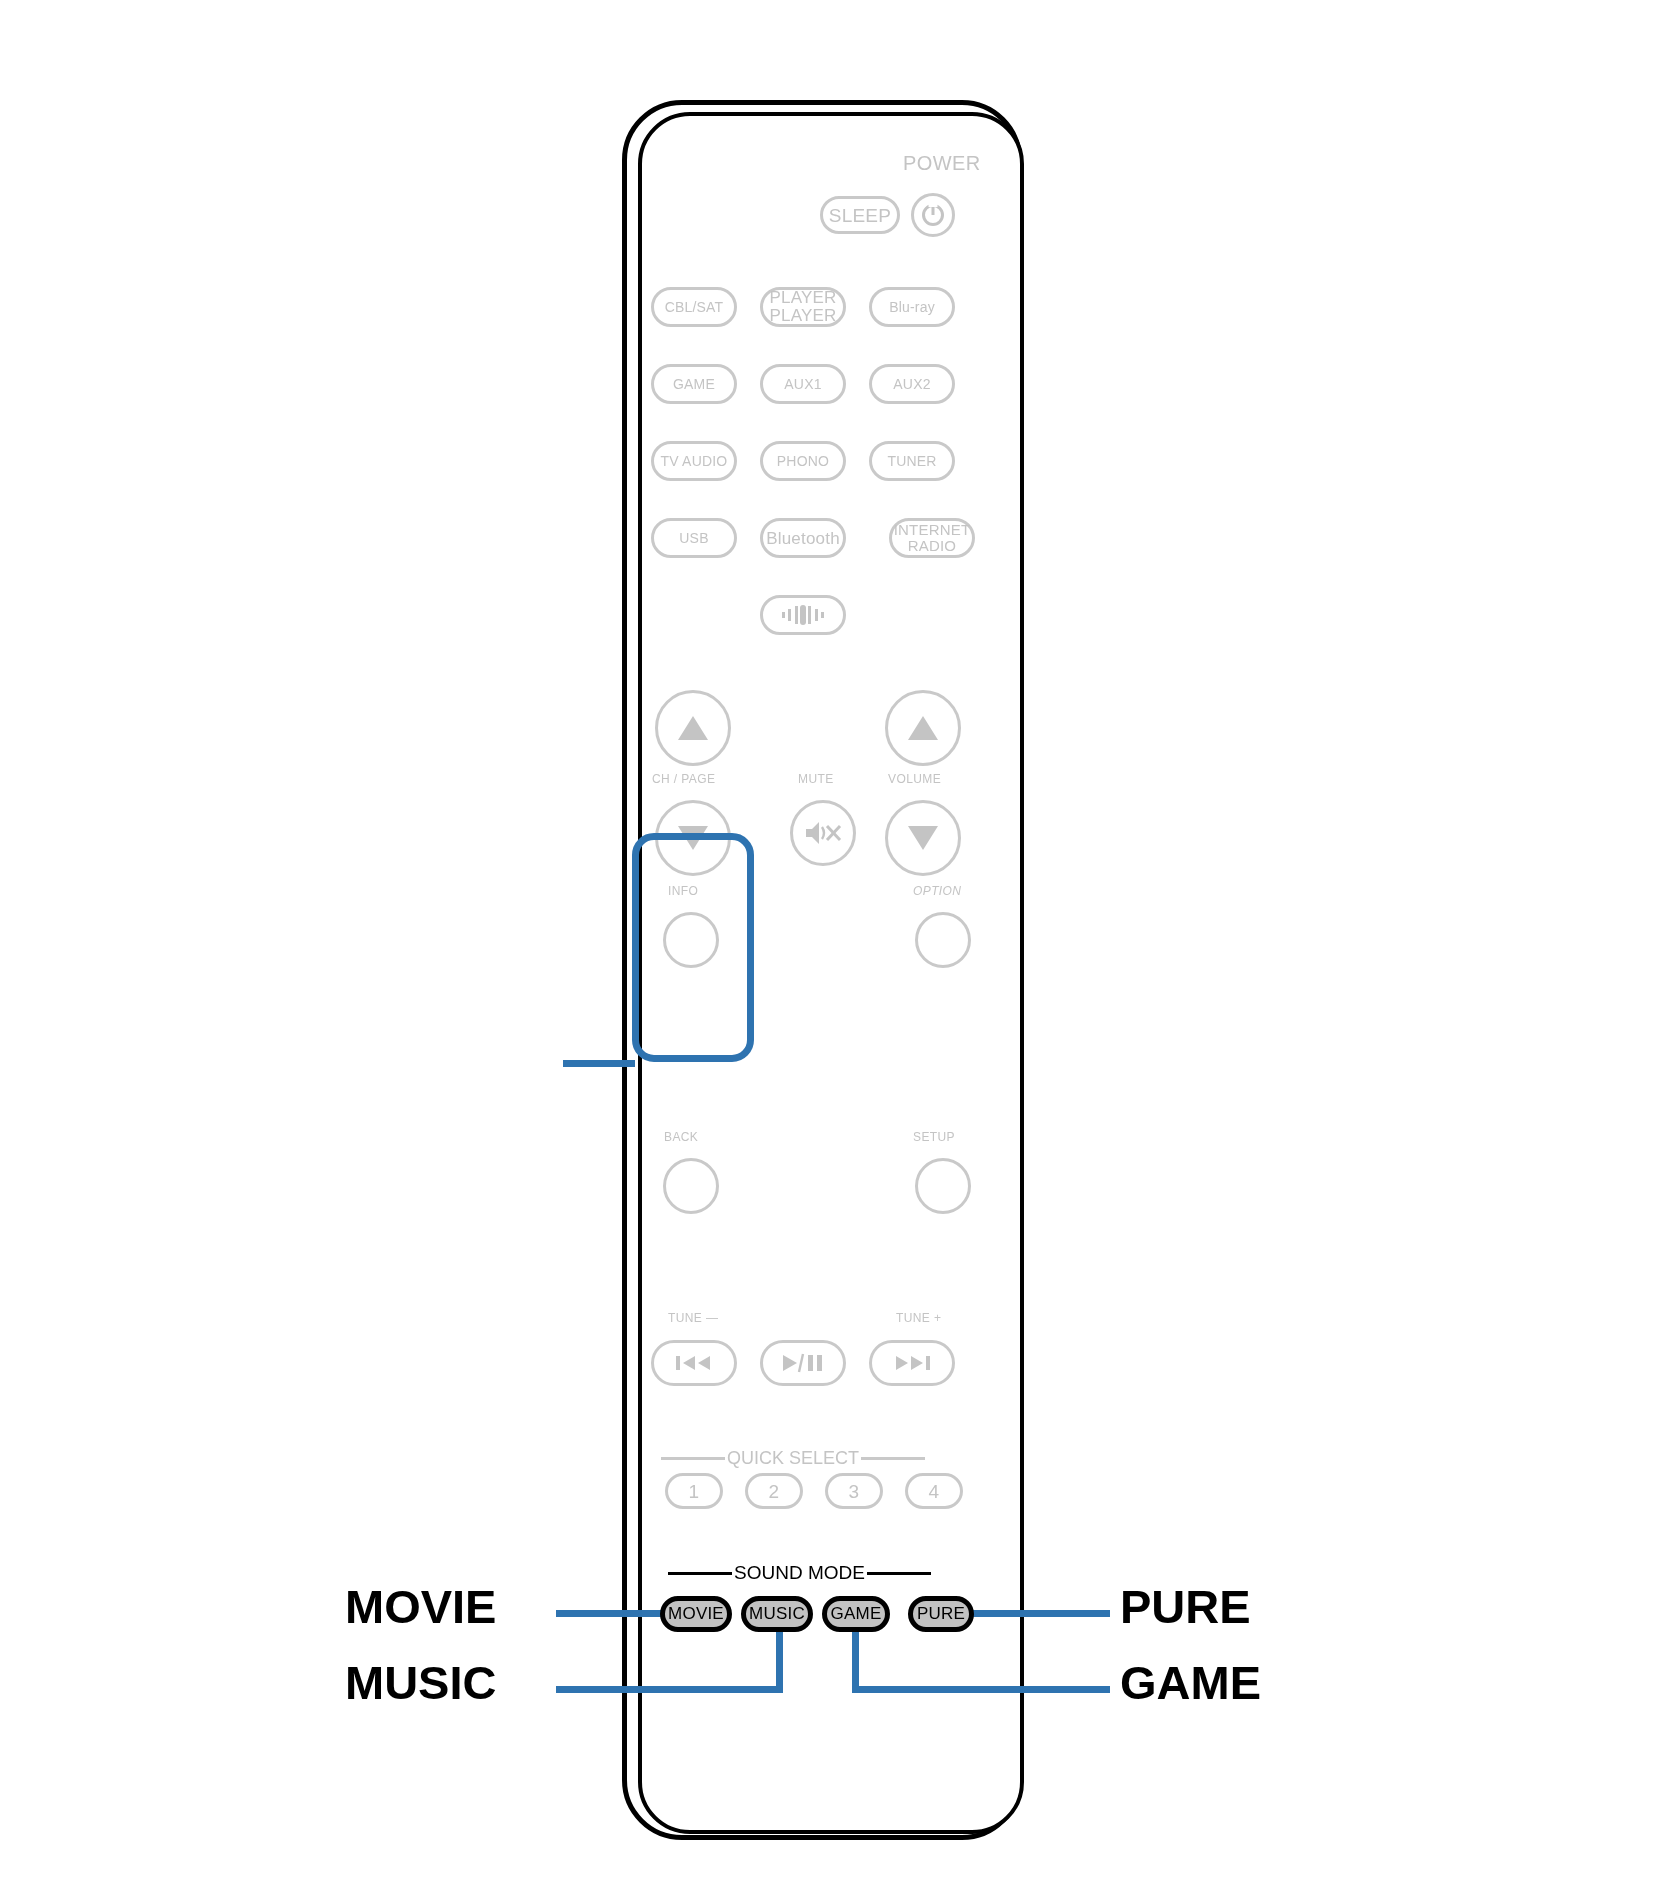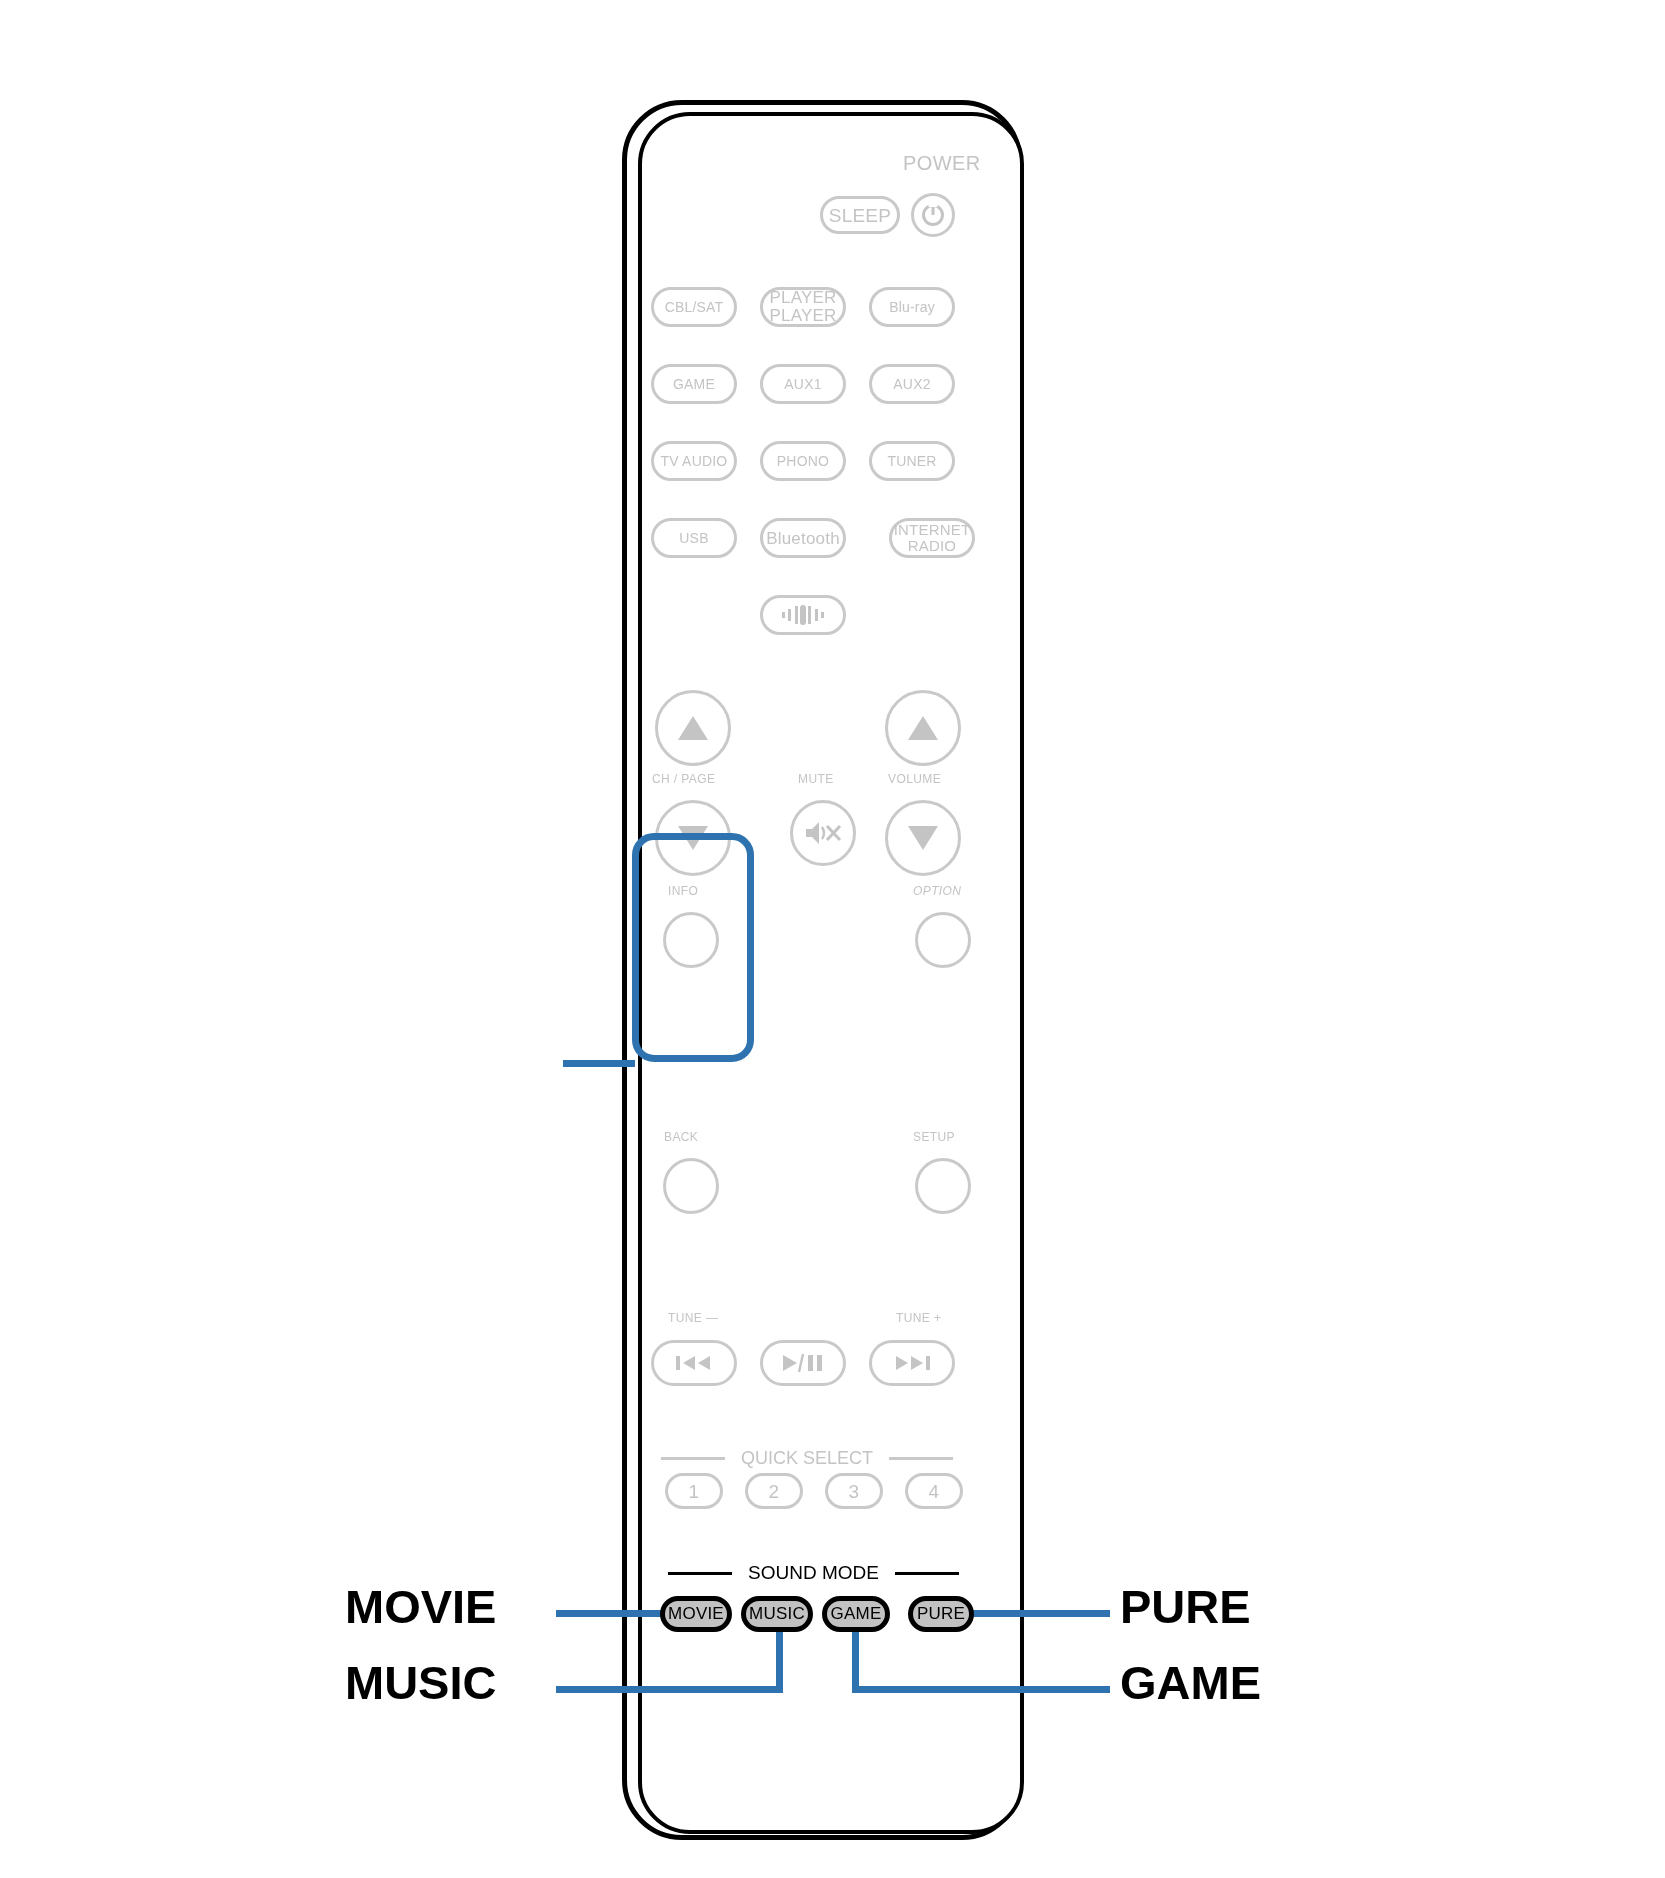--- a/index.html
+++ b/index.html
@@ -178,21 +178,21 @@
     font-size: 17px;
     font-family: "Liberation Sans", sans-serif;
     letter-spacing: 0.2px;
     z-index: 7;
   }
 
   
   .section-rule {
     position: absolute;
     display: flex; align-items: center;
-    gap: 16px;
+    gap: 2px;
     color: #c4c4c4;
     font-size: 18px;
     white-space: nowrap;
   }
   .section-rule .rule {
     height: 3px; background: #c9c9c9; width: 64px;
   }
   .section-rule.dark { color: #000; }
   .section-rule.dark .rule { background: #000; height: 3px; }
 

